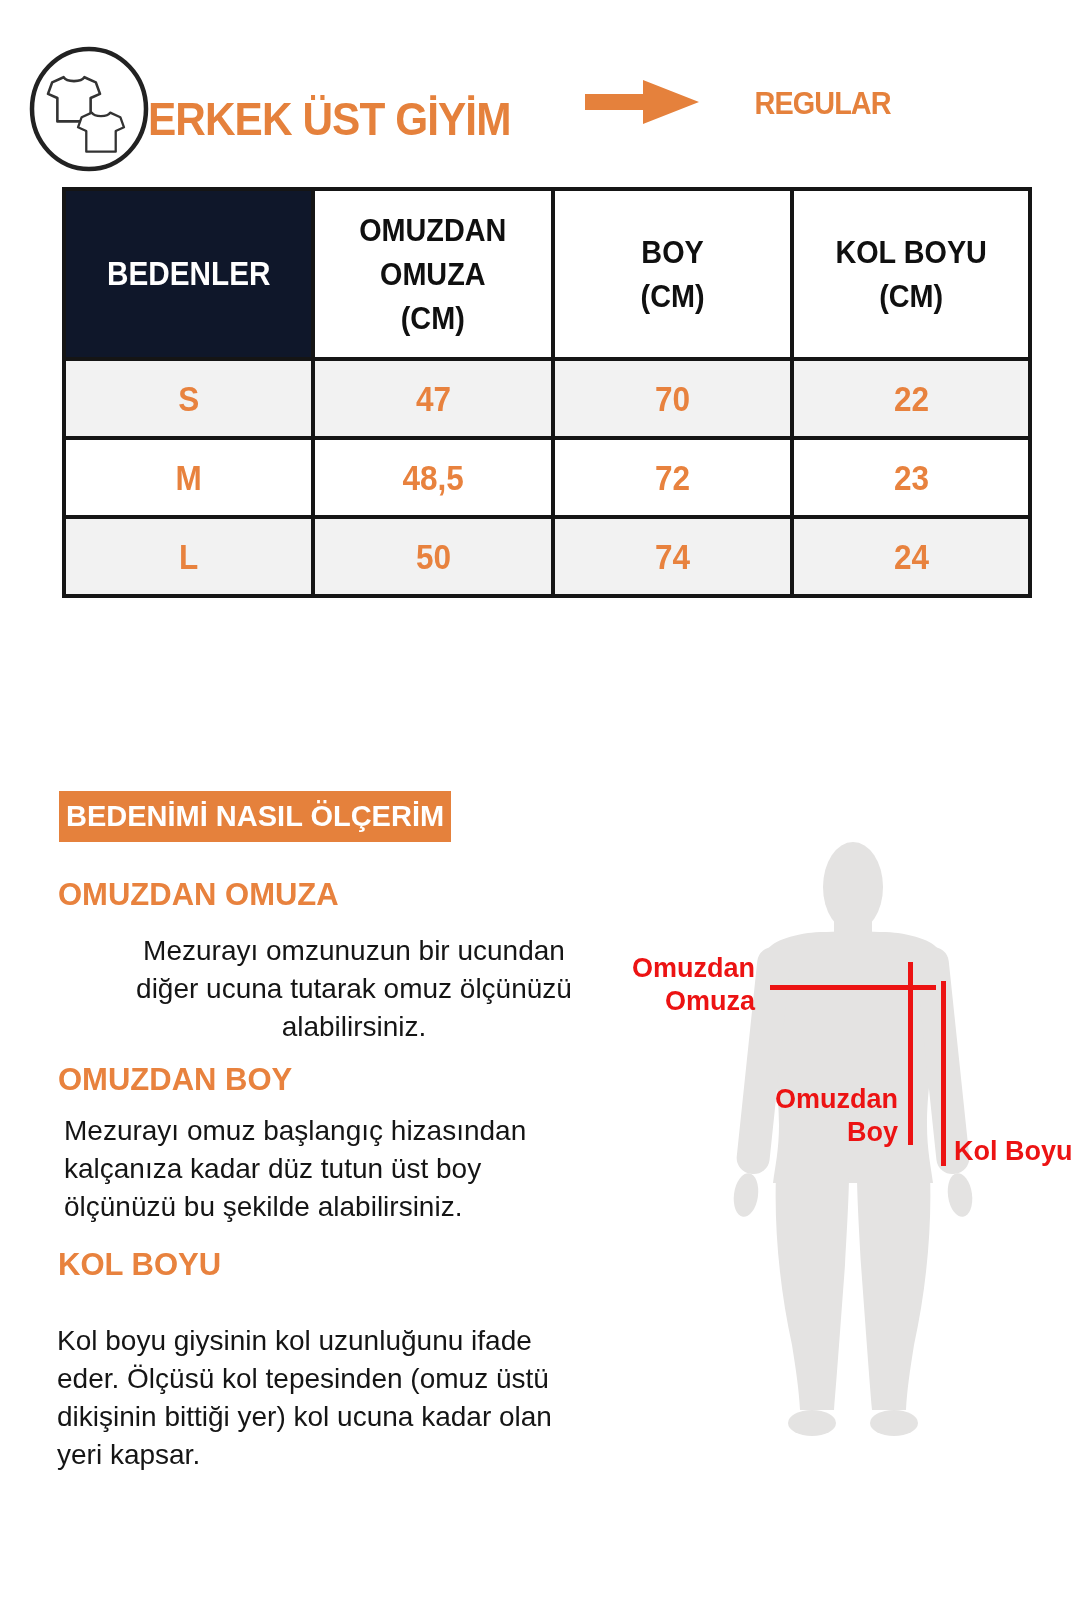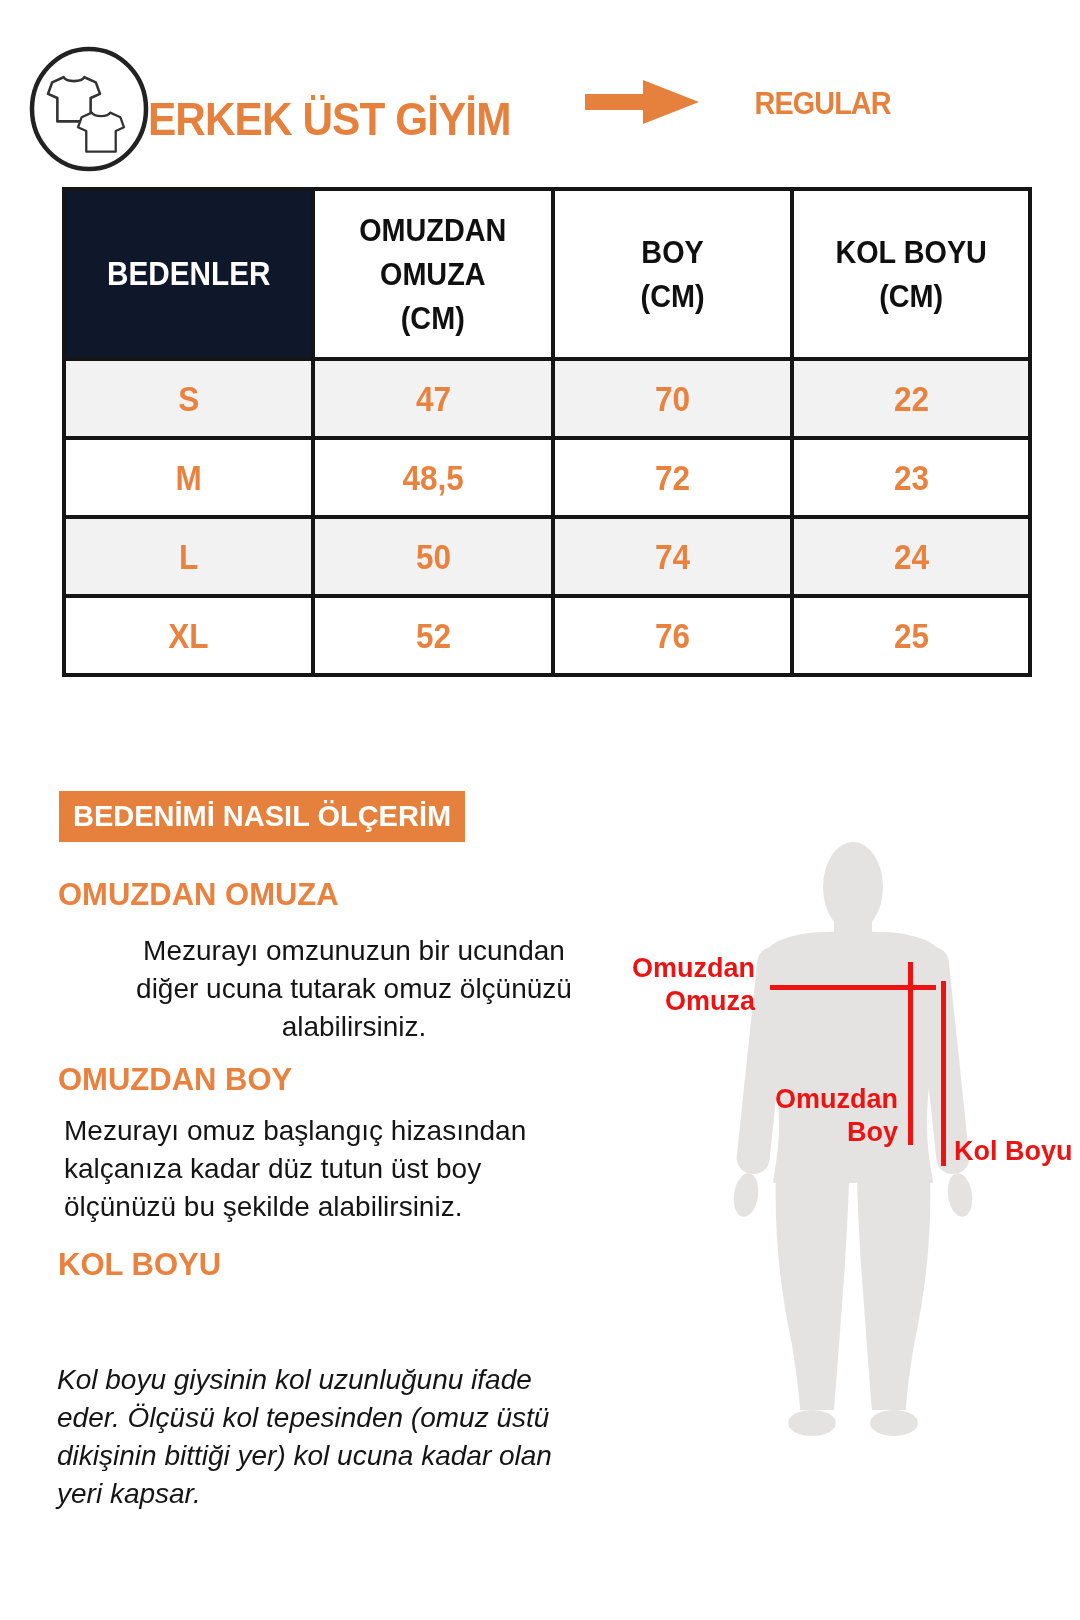--- a/index.html
+++ b/index.html
@@ -26,29 +26,29 @@
   #size-table th{font-size:32px;font-weight:bold;color:#101010;background:#ffffff;}
   #size-table th.sizes-head{background:#0f172a;color:#ffffff;font-size:33px;}
   #size-table tr.head-row{height:170px;}
   #size-table tr.data-row{height:79px;}
   #size-table td{font-size:35px;font-weight:bold;color:#E8823E;background:#ffffff;}
   #size-table tr.alt td{background:#F2F2F2;}
   #size-table .hl{line-height:44px;}
 
   
   #guide-banner{left:59px;top:791px;background:#E5813C;color:#ffffff;
-    font-size:29px;font-weight:bold;padding:9px 14px;}
+    font-size:29px;font-weight:bold;padding:9px 7px;}
   .sec-heading{font-size:31px;font-weight:bold;color:#E8823E;letter-spacing:0;}
   #sec1-h{left:58px;top:877px;}
   #sec2-h{left:58px;top:1062px;}
   #sec3-h{left:58px;top:1247px;}
   .sec-text{font-size:28px;color:#151515;line-height:38px;width:580px;}
   #sec1-p{left:64px;top:932px;text-align:center;}
   #sec2-p{left:64px;top:1112px;}
-  #sec3-p{left:57px;top:1361px;font-style:italic;}
+  #sec3-p{left:57px;top:1322px;}
 
   
   #body-figure{left:720px;top:835px;width:260px;height:610px;}
   .redline{background:#EC1313;position:absolute;}
   #line-shoulder{left:770px;top:985px;width:166px;height:5px;}
   #line-length{left:908px;top:962px;width:5px;height:183px;}
   #line-sleeve{left:941px;top:981px;width:5px;height:185px;}
   .fig-label{position:absolute;color:#EC1313;font-weight:bold;font-size:27px;line-height:33px;}
   #lbl-shoulder{left:590px;top:952px;width:165px;text-align:right;}
   #lbl-length{left:730px;top:1083px;width:168px;text-align:right;}
@@ -100,26 +100,20 @@
       <td><span class="cond-c">48,5</span></td>
       <td><span class="cond-c">72</span></td>
       <td><span class="cond-c">23</span></td>
     </tr>
     <tr class="data-row alt">
       <td><span class="cond-c">L</span></td>
       <td><span class="cond-c">50</span></td>
       <td><span class="cond-c">74</span></td>
       <td><span class="cond-c">24</span></td>
     </tr>
-    <tr class="data-row">
-      <td><span class="cond-c">XL</span></td>
-      <td><span class="cond-c">52</span></td>
-      <td><span class="cond-c">76</span></td>
-      <td><span class="cond-c">25</span></td>
-    </tr>
   </tbody>
 </table>
 
 <div id="guide-banner" class="abs">BEDENİMİ NASIL ÖLÇERİM</div>
 
 <div id="sec1-h" class="abs sec-heading">OMUZDAN OMUZA</div>
 <div id="sec1-p" class="abs sec-text ml">Mezurayı omzunuzun bir ucundan
 diğer ucuna tutarak omuz ölçünüzü
 alabilirsiniz.</div>
 

